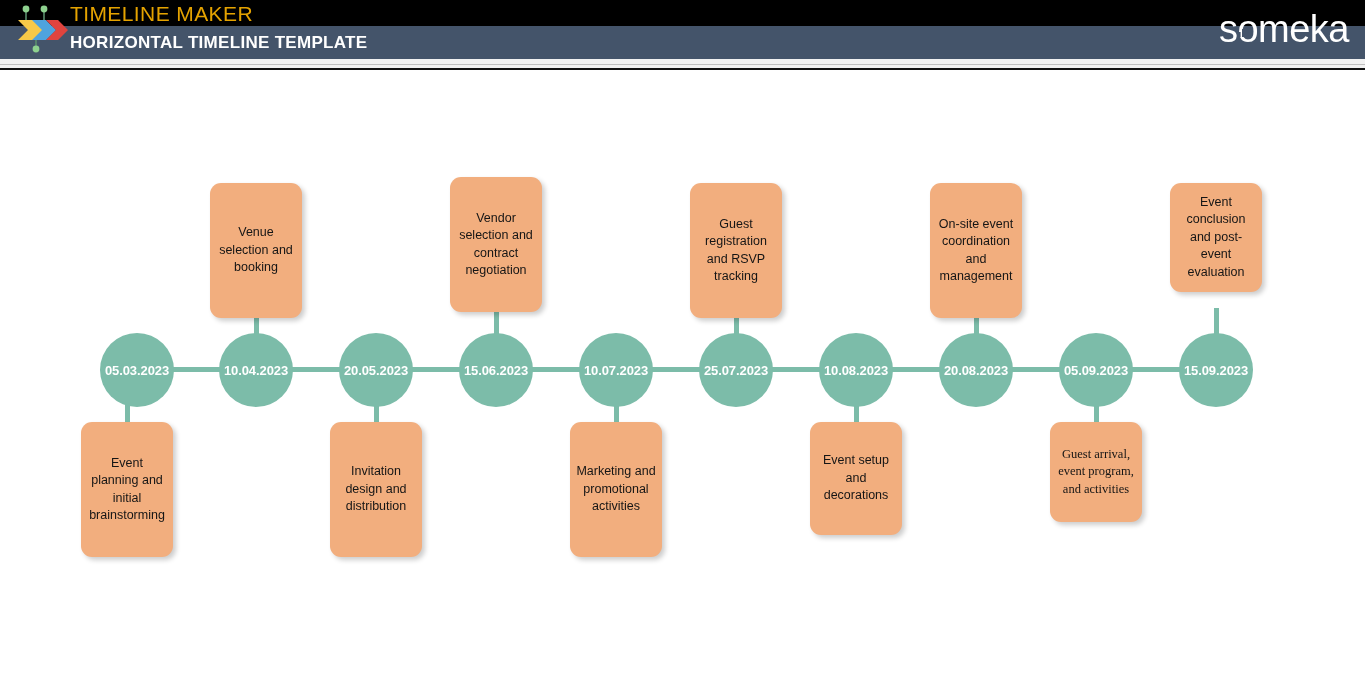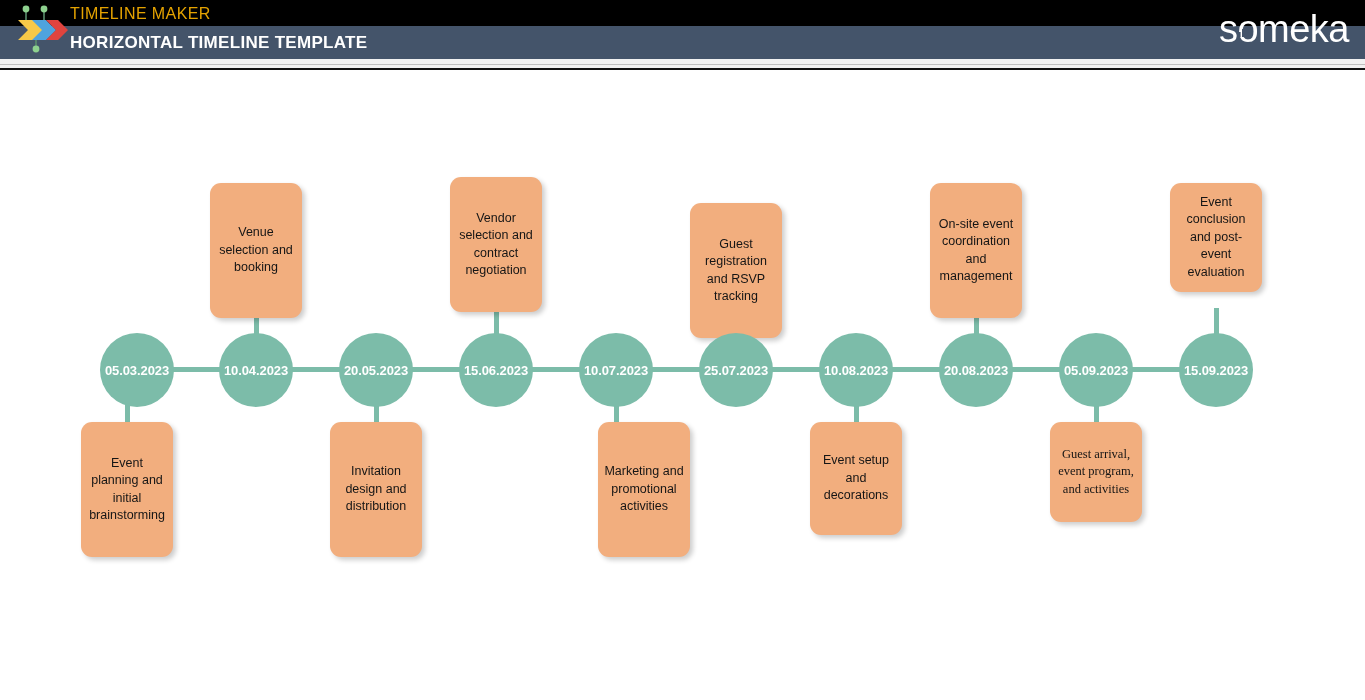--- a/index.html
+++ b/index.html
@@ -47,21 +47,21 @@
   .header-rule-2 {
     position: absolute;
     left: 0; top: 68px;
     width: 1365px; height: 2px;
     background: #111111;
   }
 
   .kicker {
     position: absolute;
     left: 70px; top: 4px;
-    font-size: 16px;
+    font-size: 21px;
     font-weight: 400;
     letter-spacing: 0.4px;
     color: #E5A300;
     line-height: 20px;
     white-space: nowrap;
   }
   .main-title {
     position: absolute;
     left: 70px; top: 32px;
     font-size: 17px;
@@ -231,29 +231,29 @@
 
     <div class="stem" style="left:493.5px; top:238px; height:32px;"></div>
     <div class="card" style="left:450px; top:107px; height:135px;">
       <div class="card-text">Vendor selection and contract negotiation</div>
     </div>
     <div class="node" style="left:459px; top:263px;">
       <span>15.06.2023</span>
     </div>
 
     <div class="stem" style="left:613.5px; top:330px; height:32px;"></div>
-    <div class="card" style="left:570px; top:352px; height:135px;margin-left:28px;">
+    <div class="card" style="left:570px; top:352px; height:135px;">
       <div class="card-text">Marketing and promotional activities</div>
     </div>
     <div class="node" style="left:579px; top:263px;">
       <span>10.07.2023</span>
     </div>
 
     <div class="stem" style="left:733.5px; top:238px; height:32px;"></div>
-    <div class="card" style="left:690px; top:113px; height:135px;margin-top:20px;">
+    <div class="card" style="left:690px; top:113px; height:135px;">
       <div class="card-text">Guest registration and RSVP tracking</div>
     </div>
     <div class="node" style="left:699px; top:263px;">
       <span>25.07.2023</span>
     </div>
 
     <div class="stem" style="left:853.5px; top:330px; height:32px;"></div>
     <div class="card" style="left:810px; top:352px; height:113px;">
       <div class="card-text">Event setup and decorations</div>
     </div>

